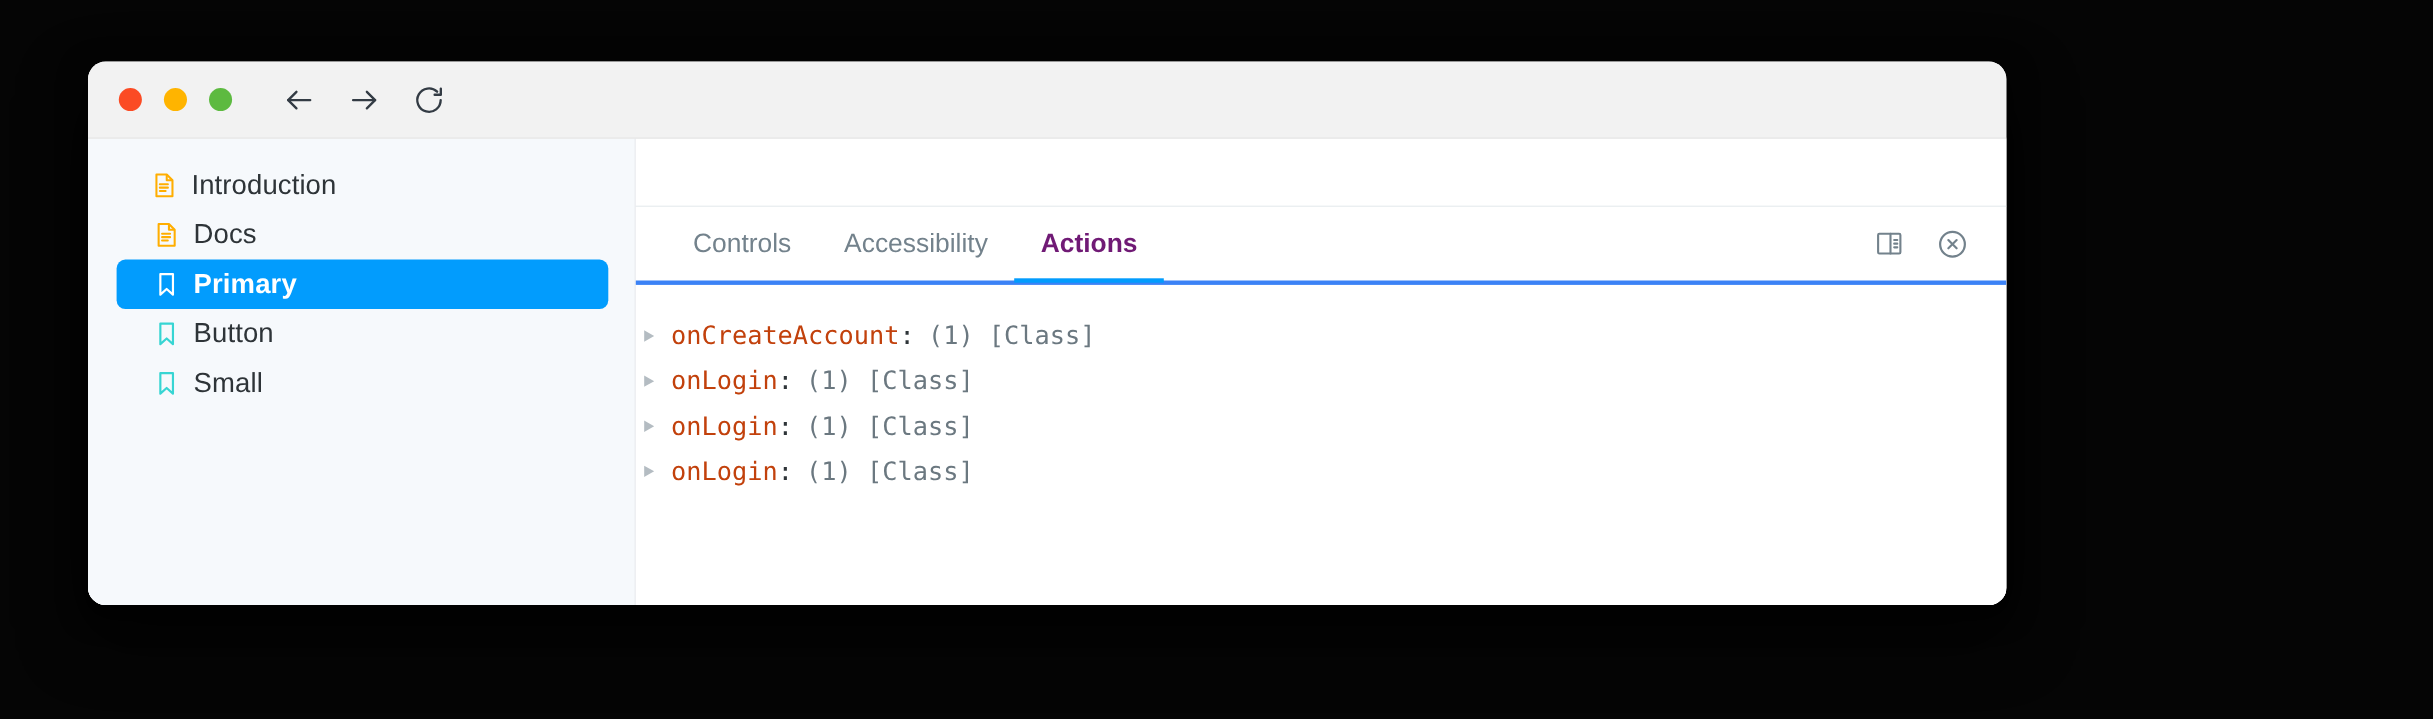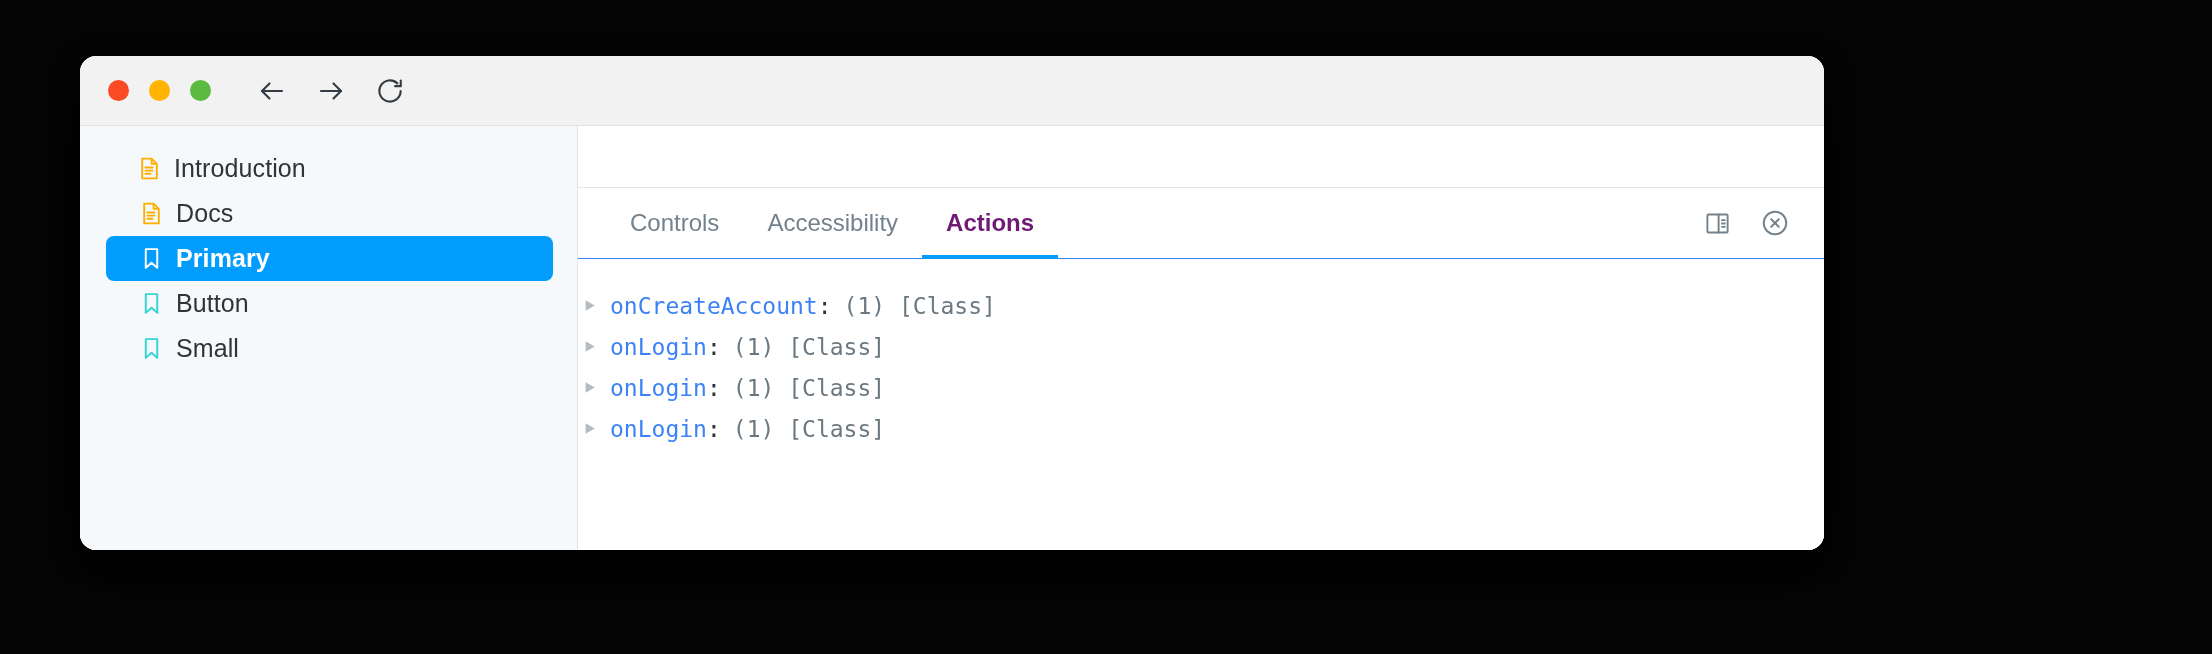--- a/index.html
+++ b/index.html
@@ -152,21 +152,21 @@
     background: #ffffff;
     min-height: 0;
   }
 
   .tabbar {
     position: relative;
     height: 71px;
     flex: 0 0 71px;
     display: flex;
     align-items: center;
-    border-bottom: 1px solid #3b82f6;
+    border-bottom: 4px solid #3b82f6;
     padding-left: 28px;
     padding-right: 26px;
   }
 
   .tab {
     position: relative;
     height: 71px;
     display: flex;
     align-items: center;
     padding: 0 24px;
@@ -223,21 +223,21 @@
     align-items: center;
     justify-content: center;
   }
 
   .log-body {
     display: flex;
     align-items: baseline;
     margin-left: 10px;
   }
 
-  .log-name  { color: #3b82f6; }
+  .log-name  { color: #c2410c; }
   .log-colon { color: #2e3438; margin-right: 12px; }
   .log-meta  { color: #6b7880; }
 </style>
 </head>
 <body>
 
 <div id="root">
   <div class="window">
 
     <div class="titlebar">

